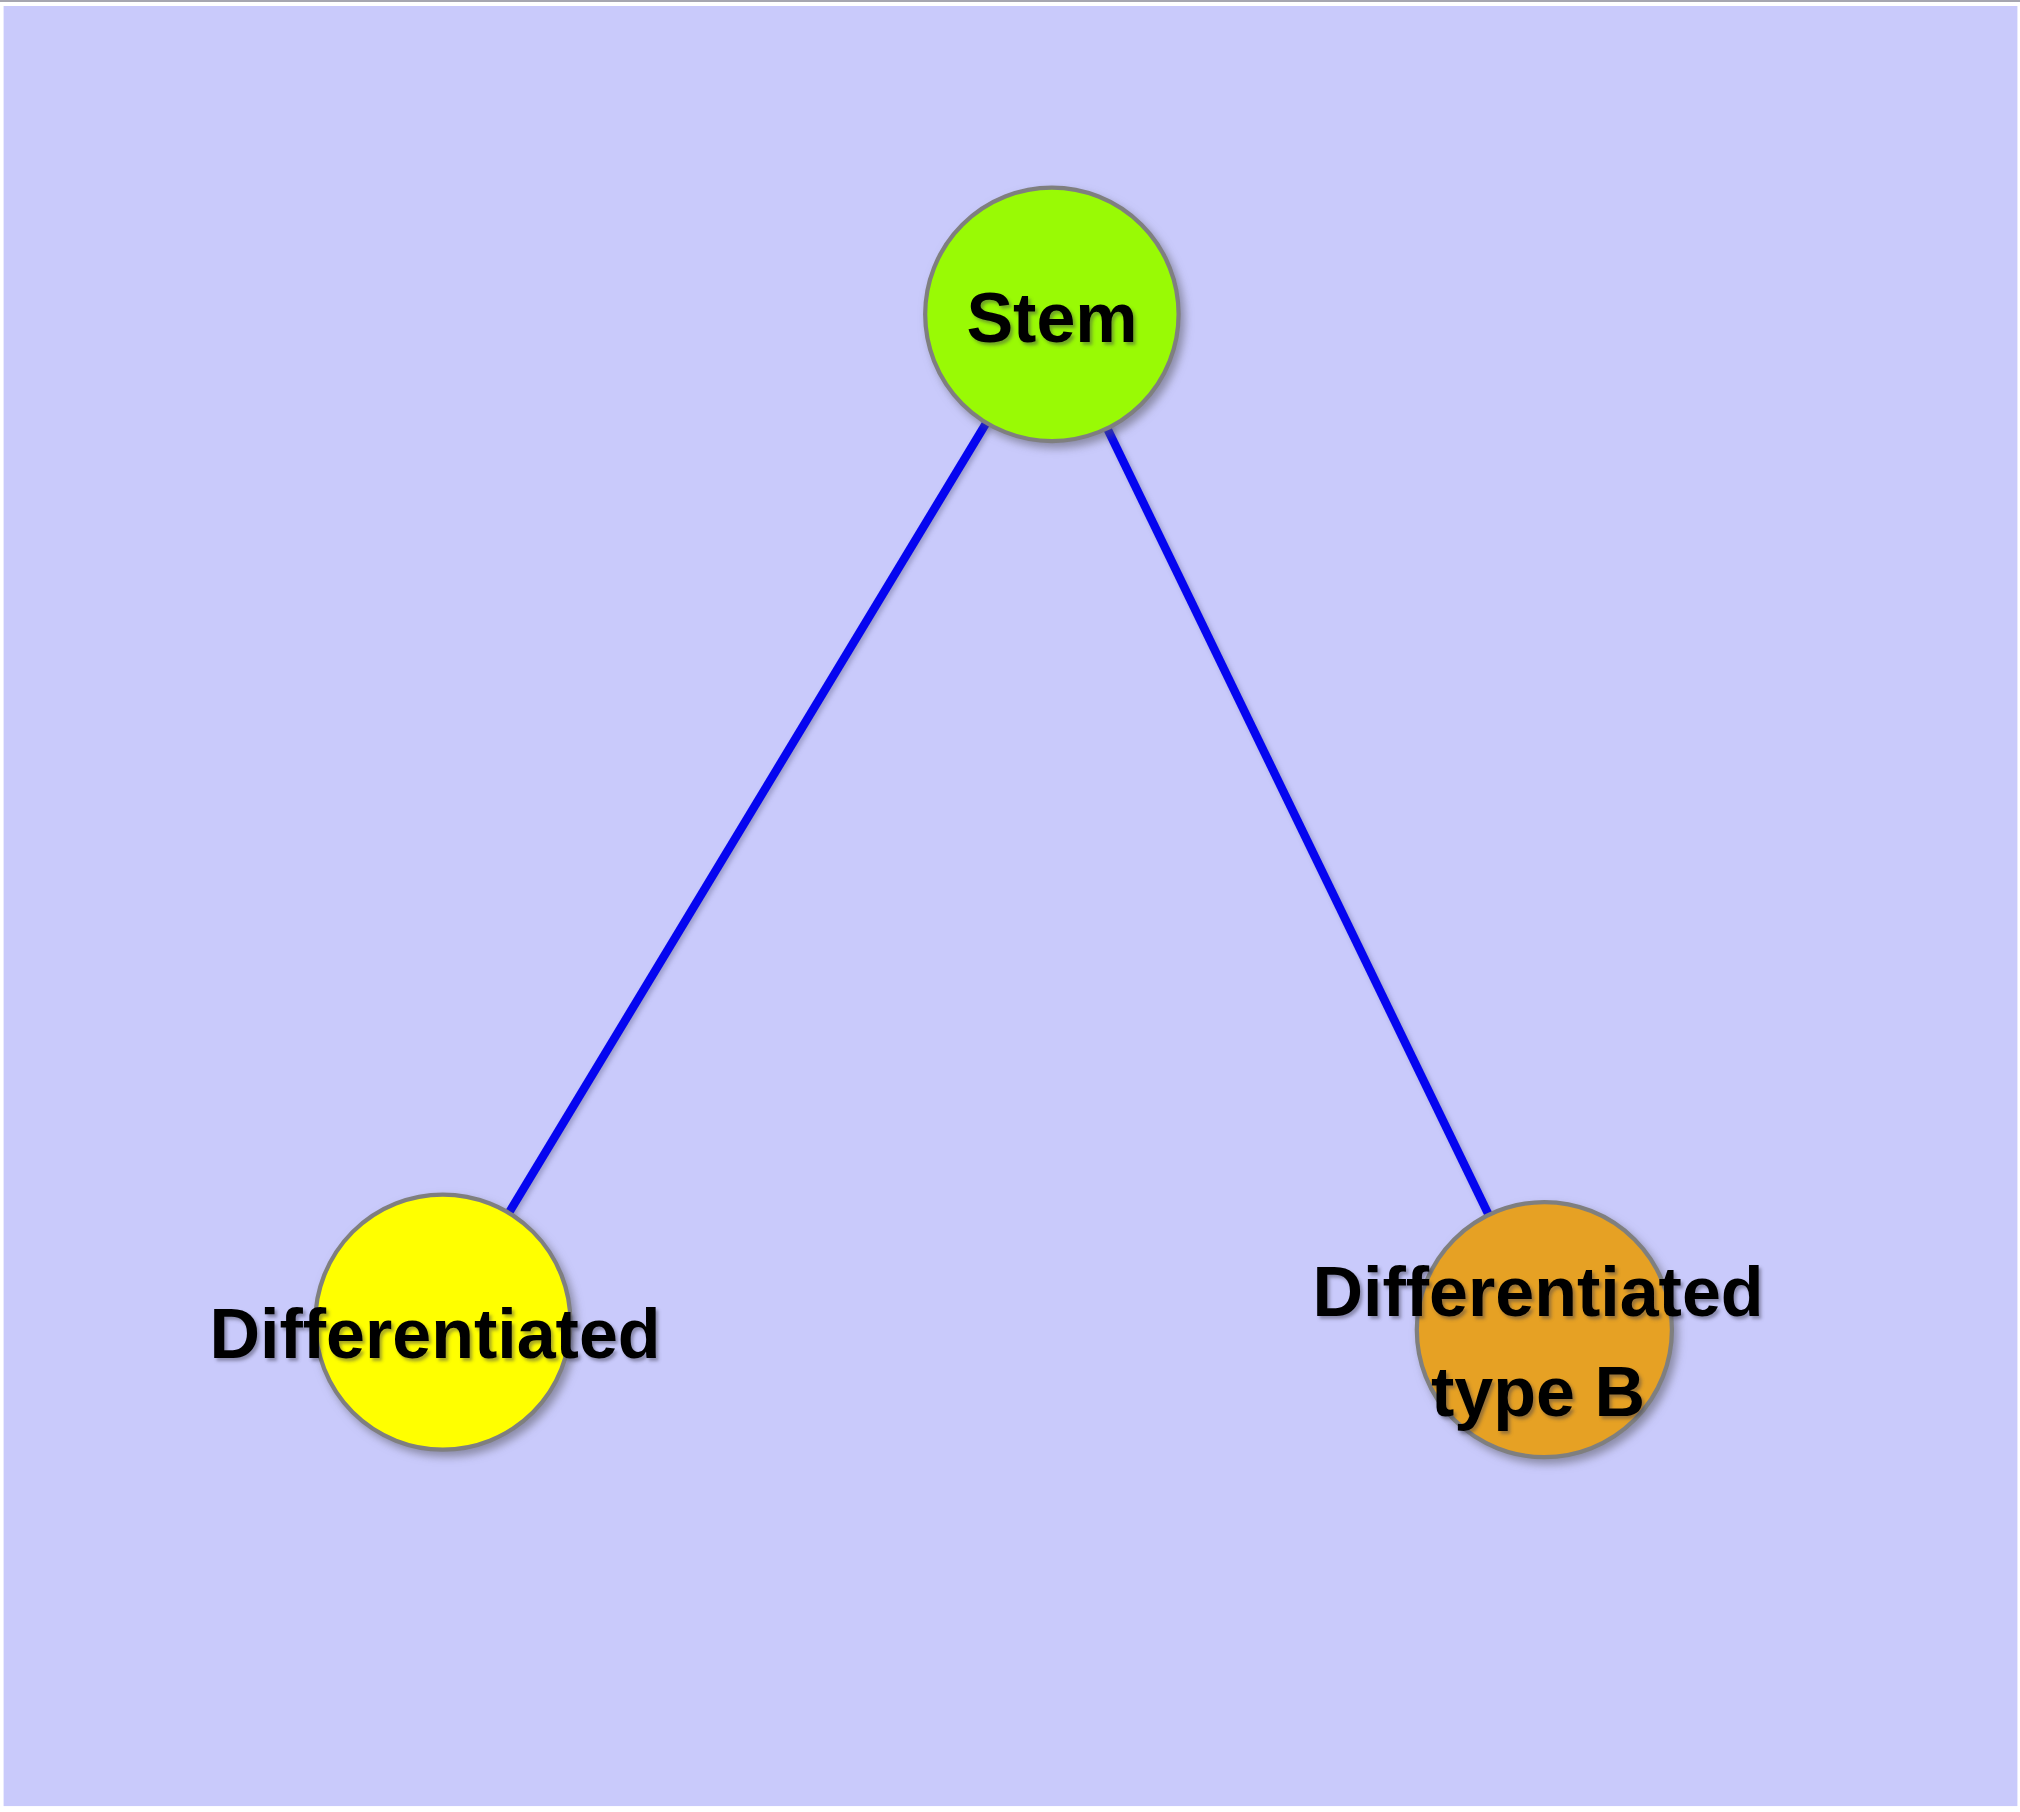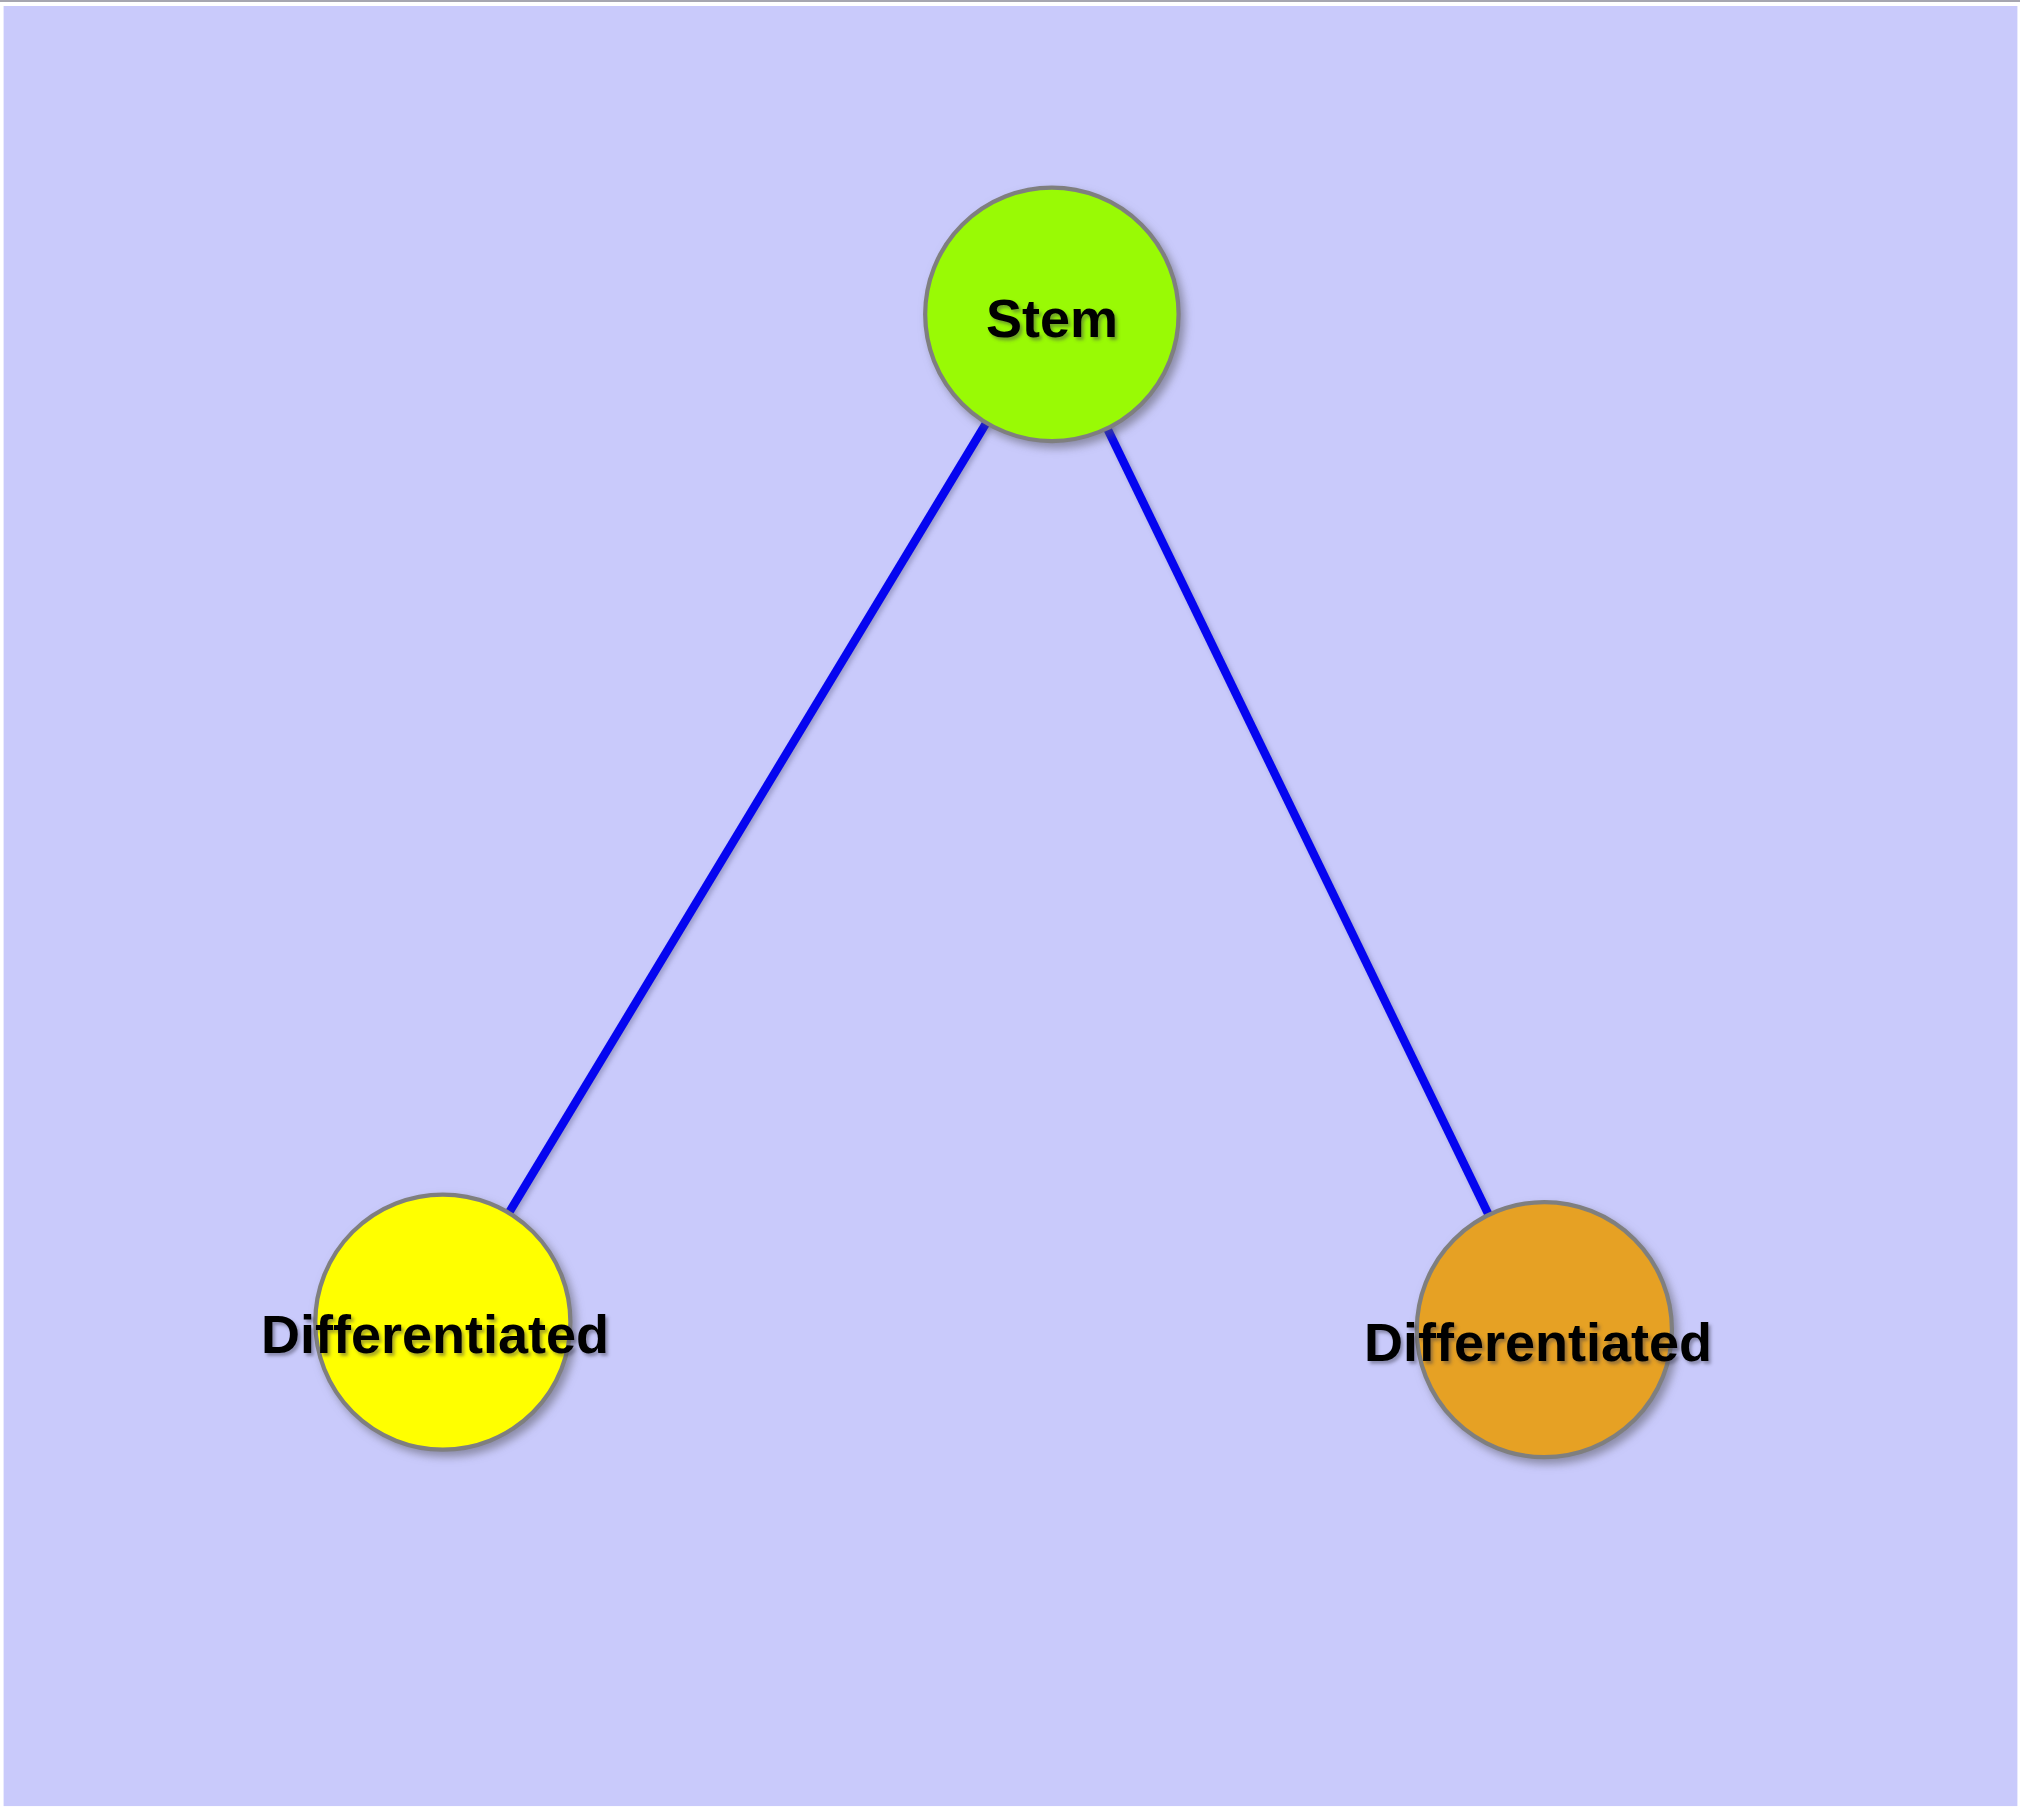--- a/index.html
+++ b/index.html
@@ -33,21 +33,21 @@
     filter: drop-shadow(3px 3px 3px rgba(70,70,110,0.35));
   }
   .node-circle {
     stroke-width: 5px;
     filter: drop-shadow(5px 6px 5px rgba(90,90,100,0.55));
   }
   .node-label {
     position: absolute;
     transform: translate(-50%, -50%);
     text-align: center;
-    font-size: 54px;
+    font-size: 70px;
     line-height: 100px;
     font-weight: bold;
     color: #000000;
     white-space: nowrap;
     text-shadow: 2.5px 3.4px 3.4px rgba(60,60,80,0.45);
     pointer-events: none;
   }
 </style>
 </head>
 <body>
@@ -73,15 +73,16 @@
   <div class="node-label" style="left:1052px; top:312px;">
     <div>Stem</div>
   </div>
 
   <div class="node-label" style="left:435px; top:1328px;">
     <div>Differentiated</div>
   </div>
 
   <div class="node-label" style="left:1538px; top:1336px;">
     <div>Differentiated</div>
+    <div>type B</div>
   </div>
 </div>
 
 
 </body></html>

